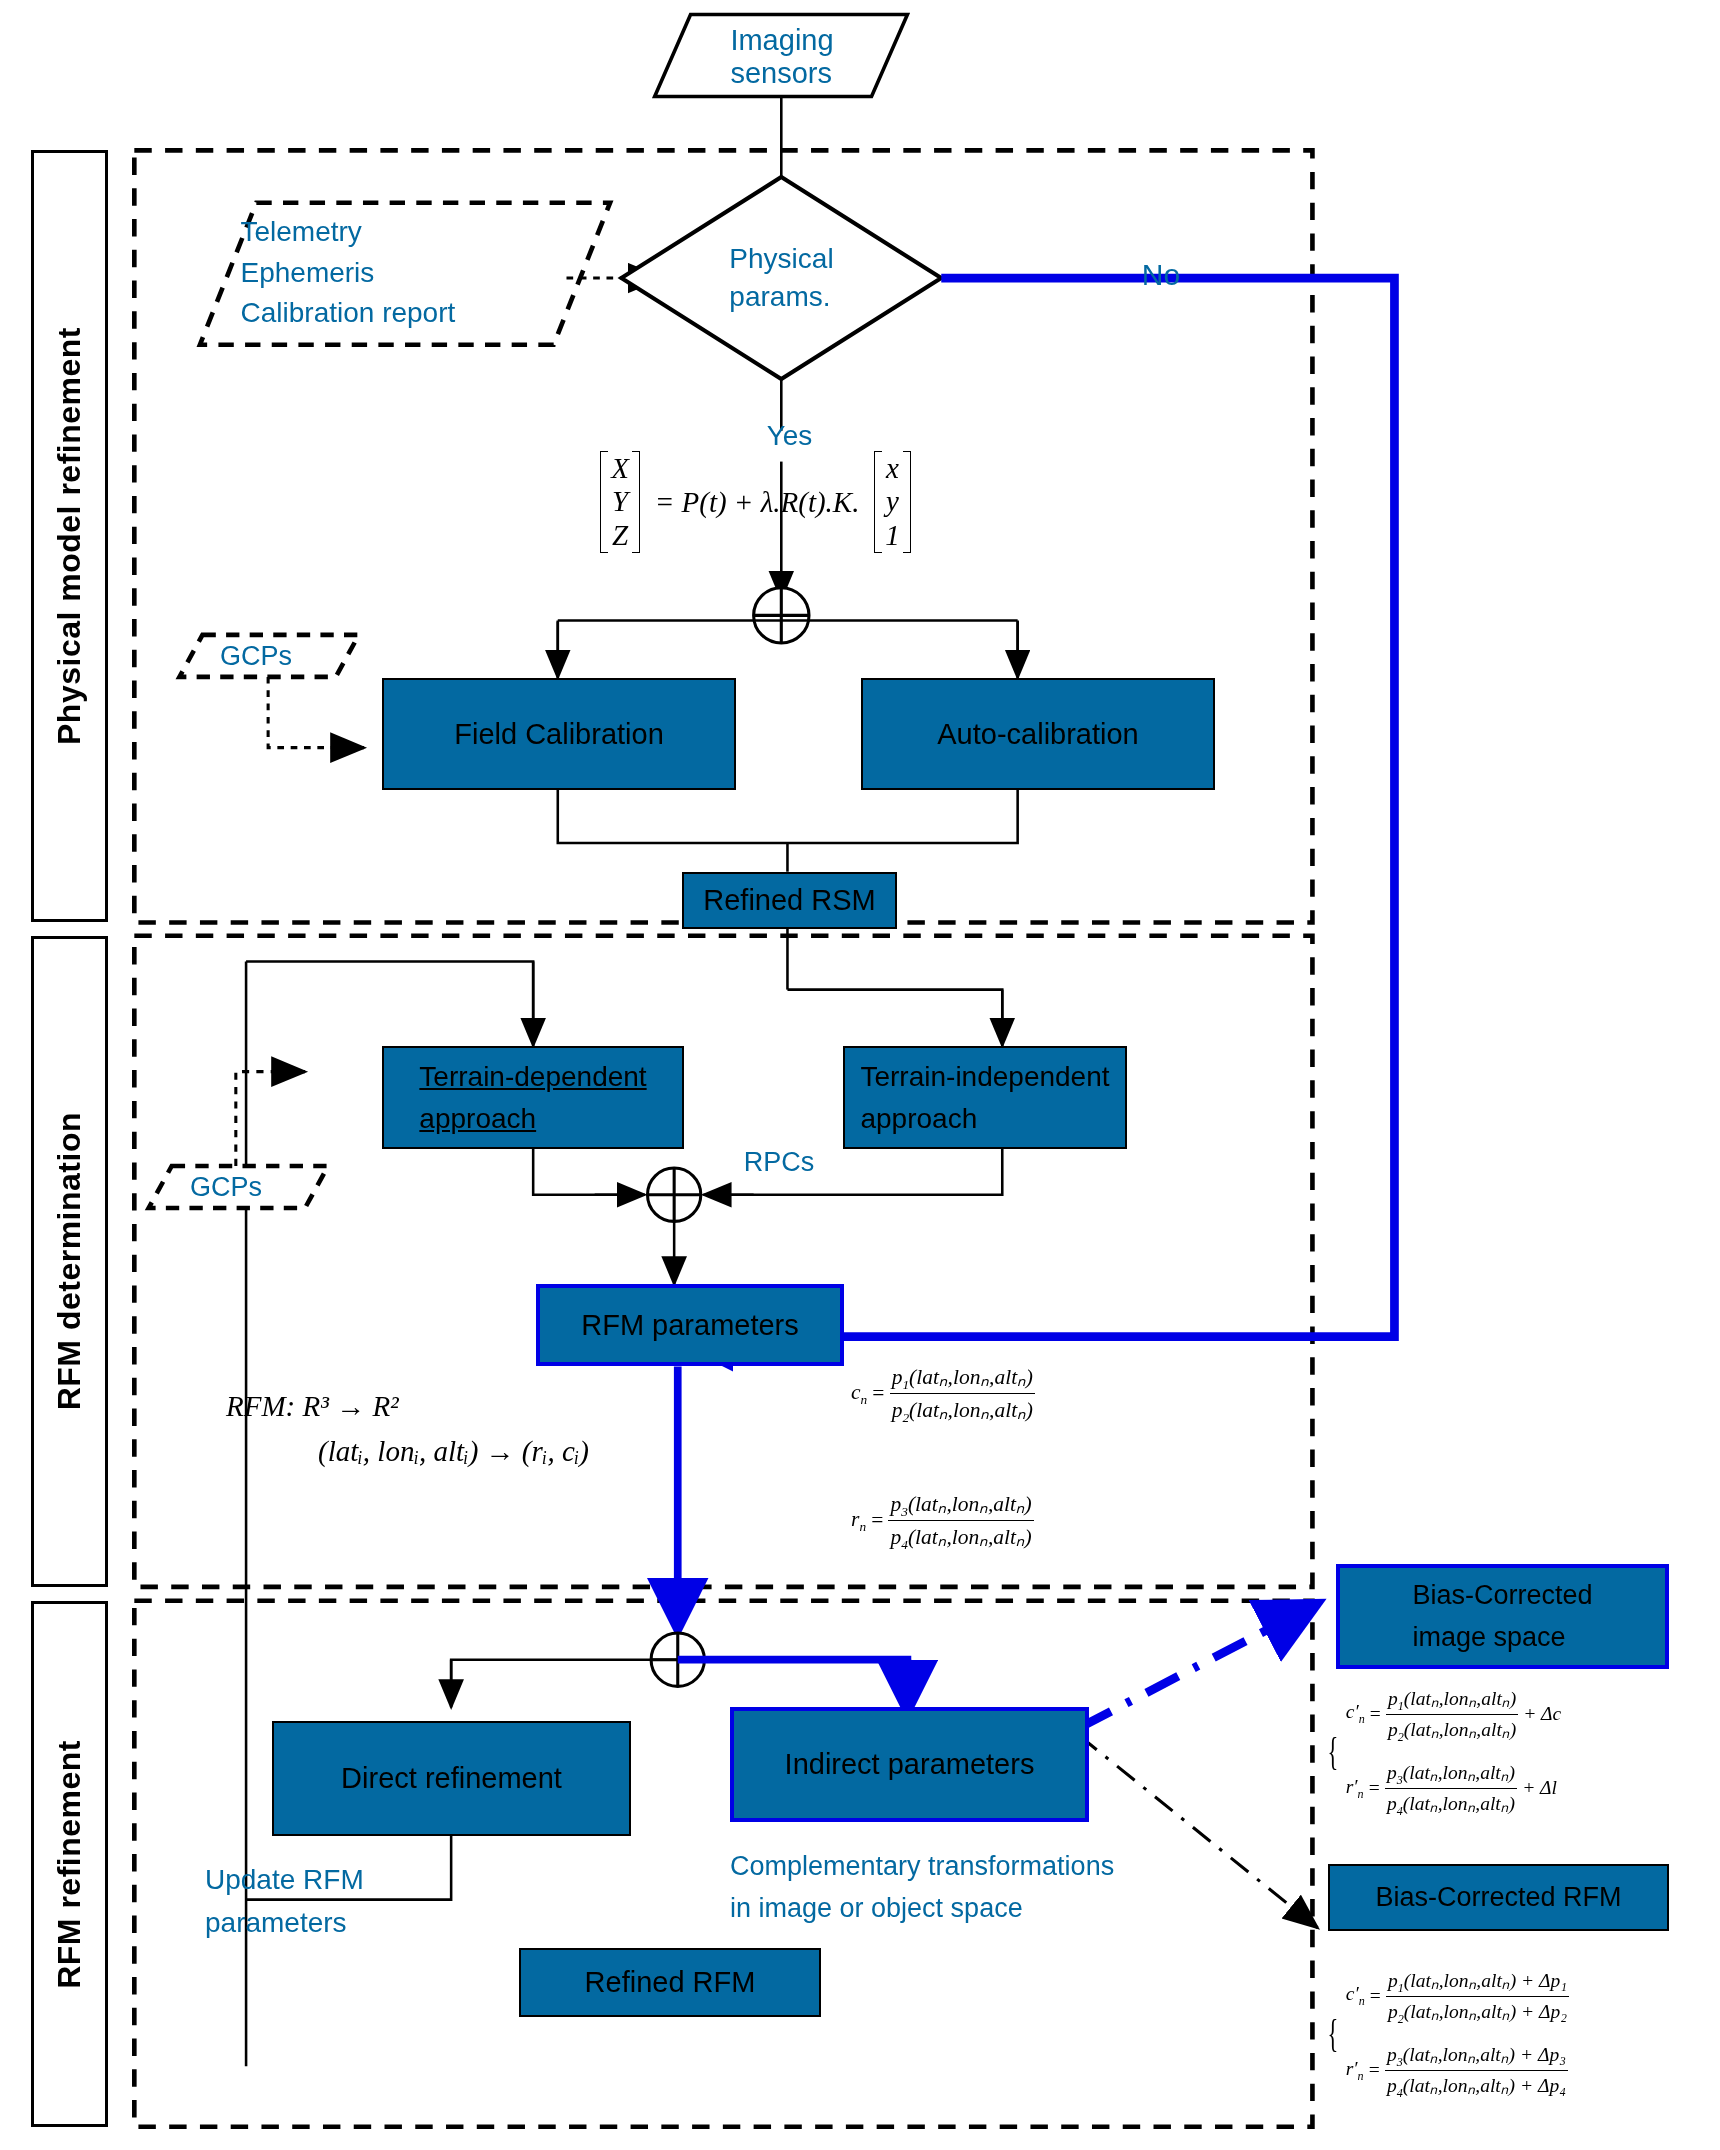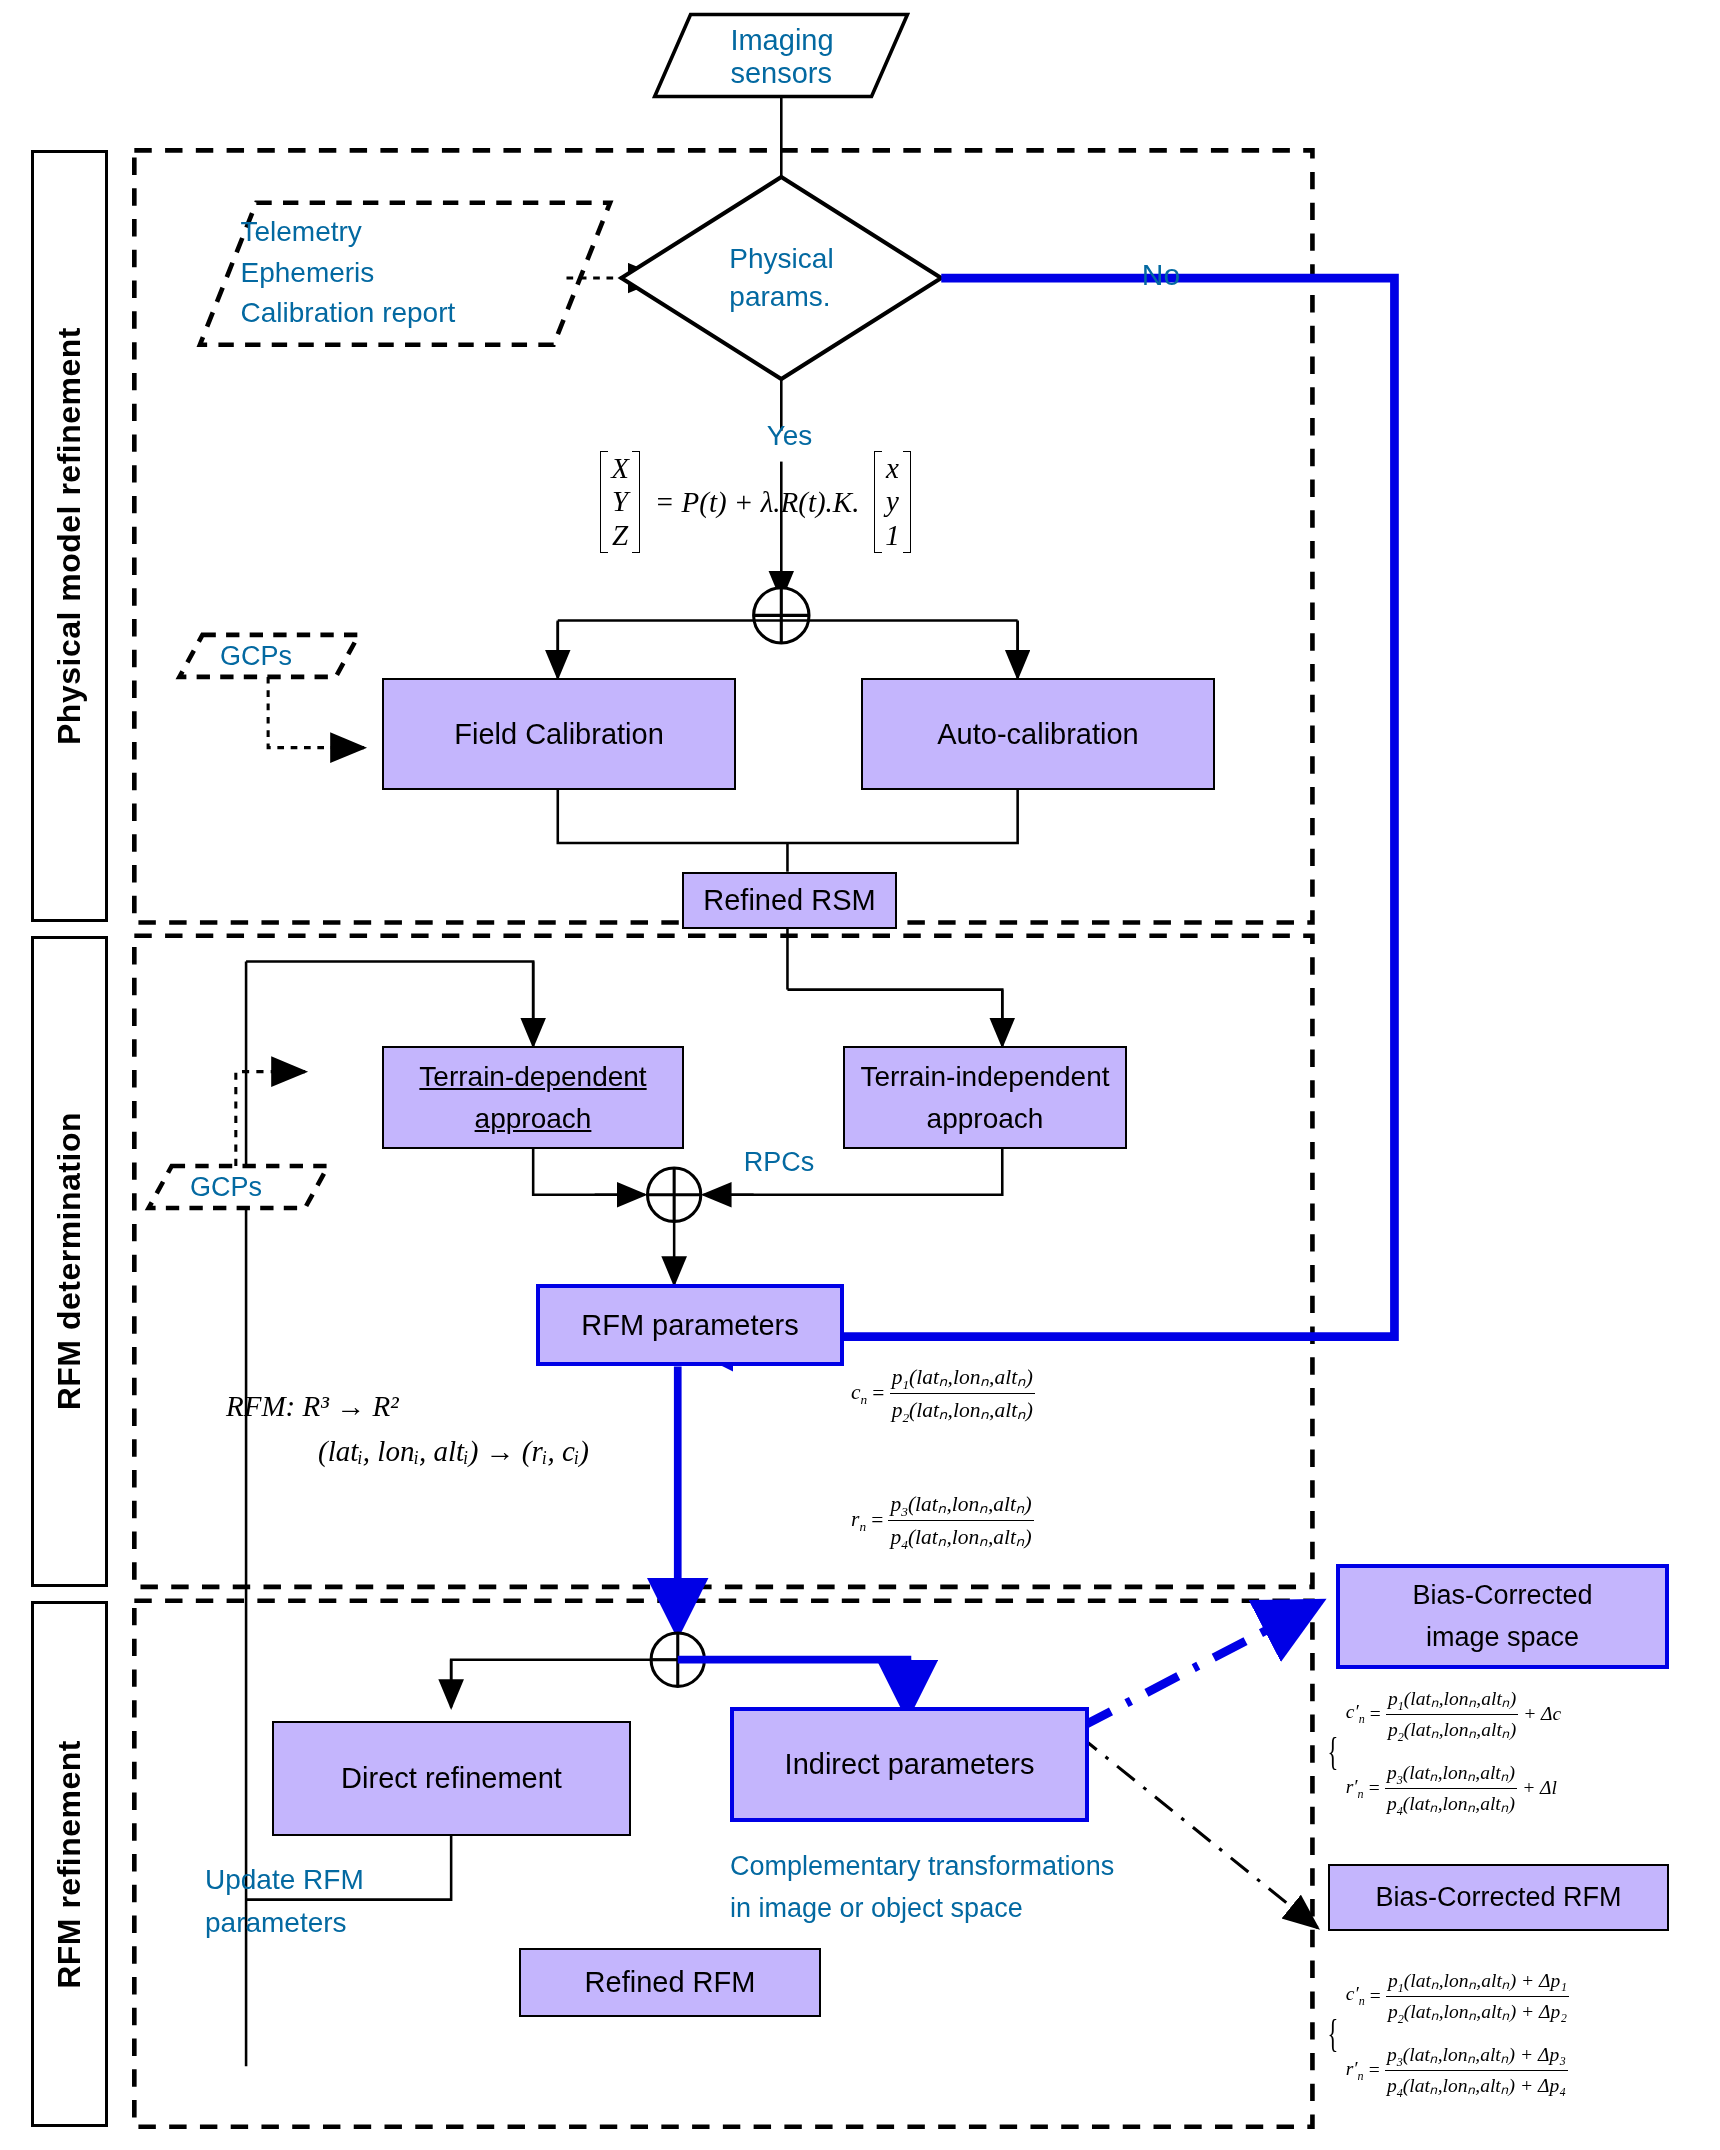--- a/index.html
+++ b/index.html
@@ -1,20 +1,20 @@
 <!DOCTYPE html>
 <html style="font-size:8.2px"><head>
 <meta charset="utf-8">
 <style>
   html,body{margin:0;padding:0;background:#fff;}
   body{font-family:"Liberation Sans",sans-serif;}
   #stage{position:relative;width:1720px;height:2151px;background:#fff;overflow:hidden;}
   svg#canvas{position:absolute;left:0;top:0;width:1720px;height:2151px;}
   .node{position:absolute;box-sizing:border-box;display:flex;align-items:center;justify-content:center;
-        text-align:center;background:#c4b5fd;color:#000;line-height:1.25;}
+        text-align:left;background:#0369a1;color:#000;line-height:1.25;}
   .boxk{border:2.6px solid #000;}
   .boxb{border:4.6px solid #0000e6;}
   .sidelabel{position:absolute;box-sizing:border-box;border:3.6px solid #000;background:#fff;
              display:flex;align-items:center;justify-content:center;}
   .sidelabel span{writing-mode:vertical-rl;transform:rotate(180deg);white-space:nowrap;
                   font-size:32px;font-weight:700;letter-spacing:0.5px;}
   .plain{position:absolute;color:#0369a1;background:transparent;}
   .eq{position:absolute;color:#000;font-family:"Liberation Serif",serif;font-style:italic;}
   sub{font-size:0.62em;font-style:italic;}
   .frac{display:inline-block;vertical-align:middle;text-align:center;}

